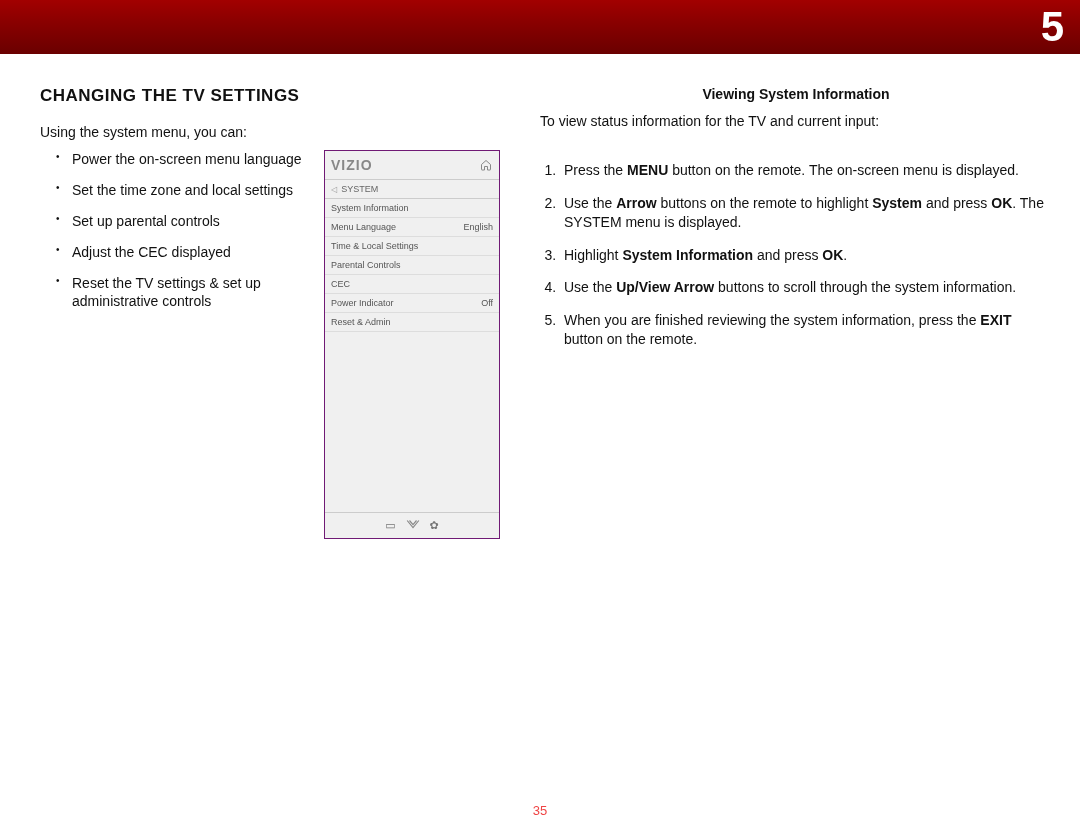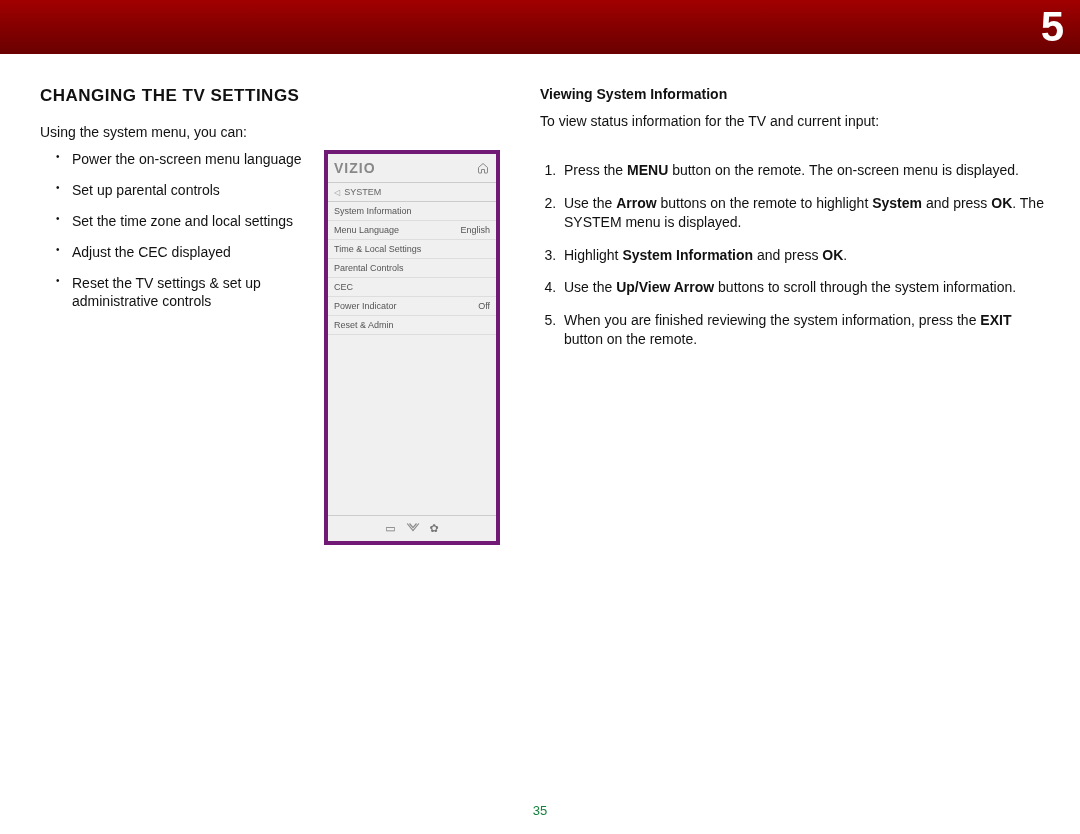--- a/index.html
+++ b/index.html
@@ -33,21 +33,21 @@
     margin-bottom: 18px;
   }
   .intro { font-size: 14px; margin-bottom: 10px; }
   .left-row { display: flex; align-items: flex-start; gap: 18px; }
   .bullets { flex: 1; list-style: none; padding-left: 18px; }
   .bullets li { font-size: 14px; line-height: 1.35; margin-bottom: 12px; position: relative; padding-left: 14px; }
   .bullets li::before { content: "•"; position: absolute; left: -2px; top: 0; font-size: 10px; }
   .tv-menu {
     width: 176px;
     background: #f0f0f0;
-    border: 4px solid #701a75;
+    border: 1px solid #701a75;
     font-size: 10px;
     color: #555;
     display: flex;
     flex-direction: column;
   }
   .tv-header {
     display: flex;
     align-items: center;
     justify-content: space-between;
     padding: 6px;
@@ -65,52 +65,52 @@
     display: flex; justify-content: space-between;
     padding: 4px 6px; border-bottom: 1px solid #ddd;
     font-size: 9px;
   }
   .tv-body-fill { flex: 1; min-height: 180px; }
   .tv-footer {
     display: flex; gap: 10px; justify-content: center;
     padding: 6px; border-top: 1px solid #ccc;
     color: #777; font-size: 11px;
   }
-  .subhead { font-size: 14px; font-weight: 700; margin-bottom: 10px; }
+  .subhead { font-size: 14px; font-weight: 700; margin-bottom: 10px; text-align: center; }
   .bodytext { font-size: 14px; line-height: 1.35; margin-bottom: 30px; }
   ol.steps { list-style: decimal; padding-left: 20px; }
   ol.steps li { font-size: 14px; line-height: 1.35; margin-bottom: 14px; padding-left: 4px; }
   b { font-weight: 700; }
   .pagenum {
     position: fixed;
     bottom: 16px;
     left: 50%;
     transform: translateX(-50%);
     font-size: 13px;
-    color: #15803d;
+    color: #ef4444;
   }
 </style>
 </head>
 <body>
 
 <div class="banner">
   <div class="banner-num">5</div>
 </div>
 
 <div class="page">
 
   <div class="col-left">
     <h2 class="section">CHANGING THE TV SETTINGS</h2>
     <p class="intro">Using the system menu, you can:</p>
 
     <div class="left-row">
       <ul class="bullets">
         <li>Power the on-screen menu language</li>
+        <li>Set the time zone and local settings</li>
         <li>Set up parental controls</li>
-        <li>Set the time zone and local settings</li>
         <li>Adjust the CEC displayed</li>
         <li>Reset the TV settings &amp; set up administrative controls</li>
       </ul>
 
       <div class="tv-menu">
         <div class="tv-header">
           <span class="tv-logo">VIZIO</span>
           <span class="tv-home">
             <svg width="12" height="12" viewBox="0 0 24 24" fill="none" stroke="#888" stroke-width="2">
                 <path d="M3 11l9-8 9 8v10a1 1 0 0 1-1 1h-5v-7h-6v7H4a1 1 0 0 1-1-1z"></path>

